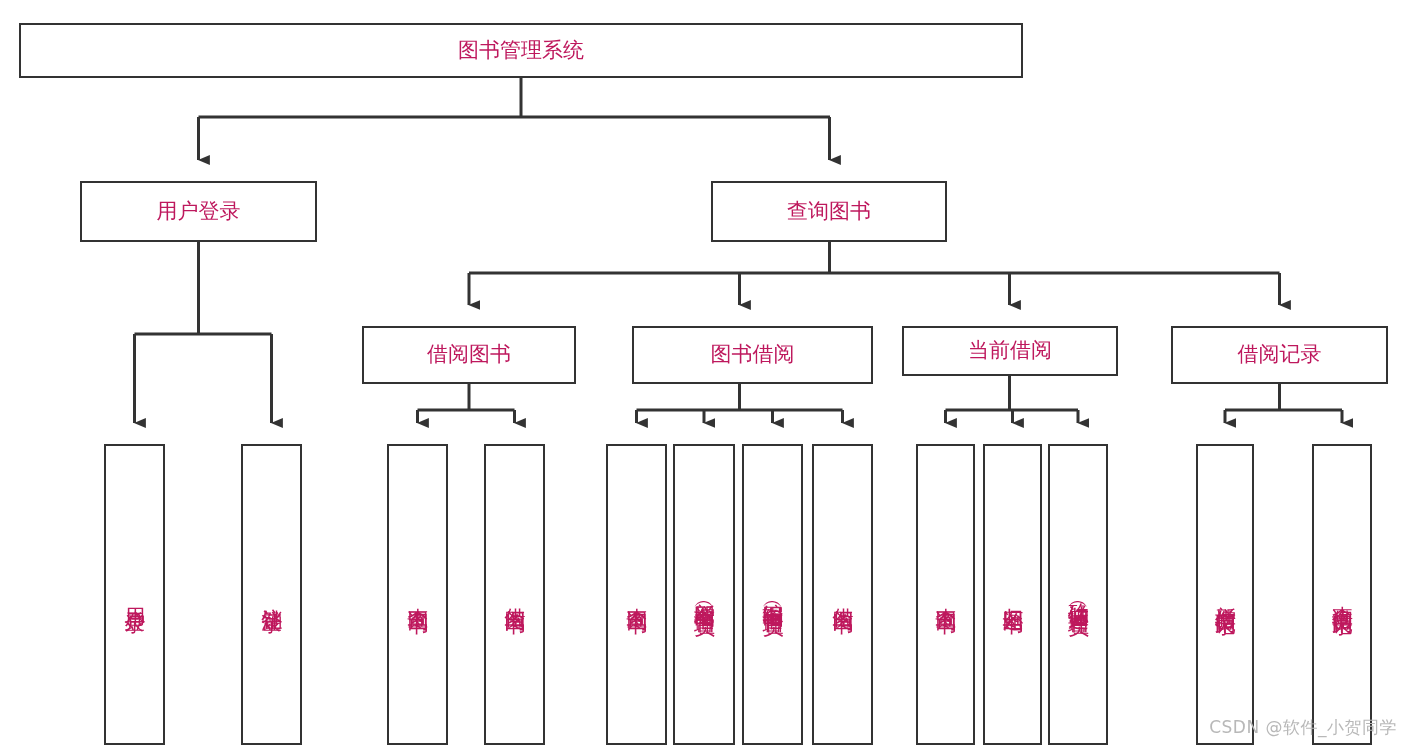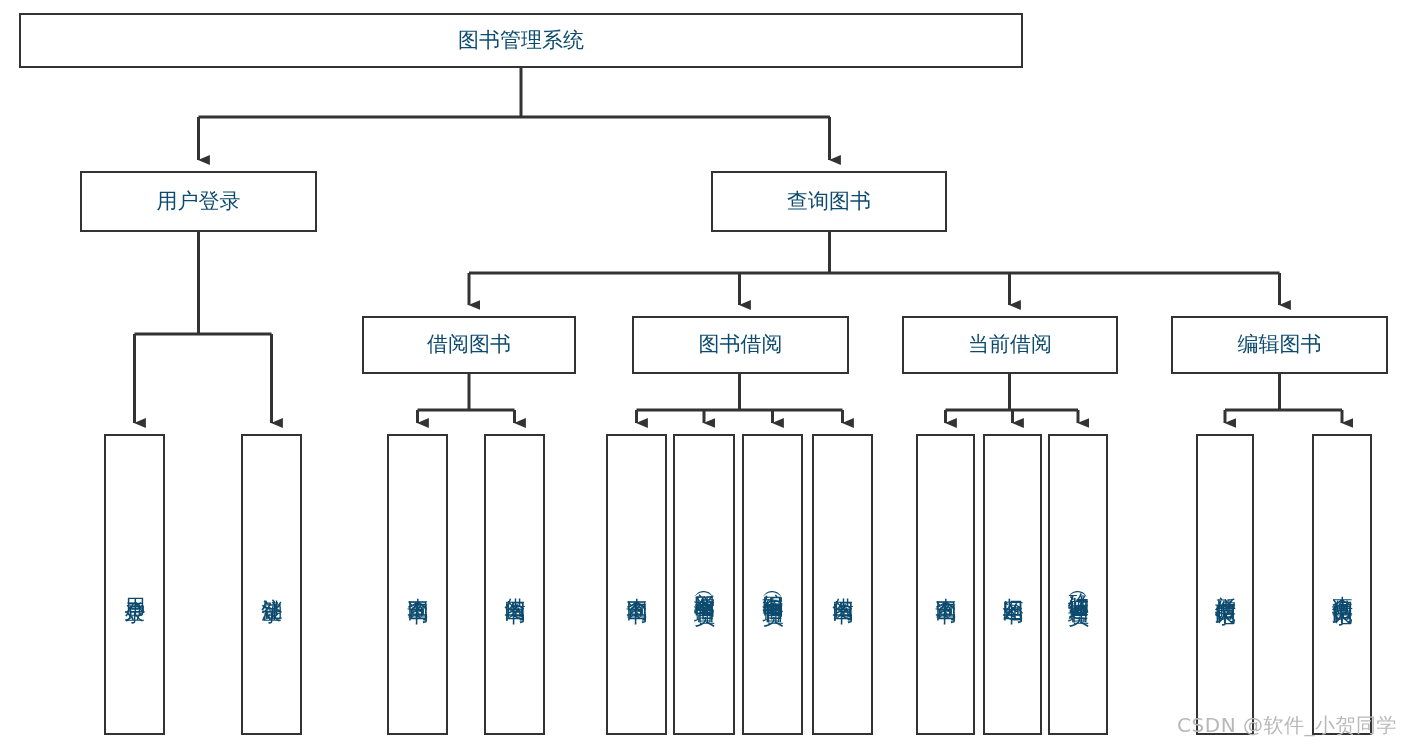--- a/index.html
+++ b/index.html
@@ -24,21 +24,22 @@
     pointer-events: none;
   }
   .node {
     position: absolute;
     box-sizing: border-box;
     background: #ffffff;
     border: 2px solid #333333;
     display: flex;
     align-items: center;
     justify-content: center;
-    color: #0c4a6e;
+    color: #be185d;
+    margin-top: 10px;
   }
   .node .lbl {
     display: block;
     text-align: center;
     line-height: 1.22;
     white-space: nowrap;
   }
   .node.horiz .lbl {
     font-size: 21px;
   }
@@ -50,21 +51,21 @@
     writing-mode: vertical-rl;
     text-orientation: upright;
     font-size: 21px;
     letter-spacing: 2px;
     line-height: 1;
   }
   #watermark {
     position: absolute;
     right: 8px;
     bottom: 8px;
-    font-size: 20px;
+    font-size: 17px;
     color: #b8b8b8;
     letter-spacing: 0.5px;
     white-space: nowrap;
   }
 </style>
 </head>
 <body>
 
 <div id="canvas">
 
@@ -126,28 +127,28 @@
   <div class="node horiz" style="left: 80px; top: 171px; width: 237px; height: 61px;">
     <span class="lbl">用户登录</span>
   </div>
   <div class="node horiz" style="left: 711px; top: 171px; width: 236px; height: 61px;">
     <span class="lbl">查询图书</span>
   </div>
 
   <div class="node horiz" style="left: 362px; top: 316px; width: 214px; height: 58px;">
     <span class="lbl">借阅图书</span>
   </div>
-  <div class="node horiz" style="left: 632px; top: 316px; width: 217px; height: 58px;">
+  <div class="node horiz" style="left: 632px; top: 316px; width: 241px; height: 58px;">
     <span class="lbl">图书借阅</span>
   </div>
-  <div class="node horiz" style="left: 902px; top: 316px; width: 216px; height: 58px;">
+  <div class="node horiz" style="left: 902px; top: 316px; width: 216px; height: 50px;">
     <span class="lbl">当前借阅</span>
   </div>
   <div class="node horiz" style="left: 1171px; top: 316px; width: 217px; height: 58px;">
-    <span class="lbl">编辑图书</span>
+    <span class="lbl">借阅记录</span>
   </div>
 
   <div class="node vert" style="left: 104px; top: 434px; width: 61px; height: 301px;">
     <span class="lbl">用户登录</span>
   </div>
   <div class="node vert" style="left: 241px; top: 434px; width: 61px; height: 301px;">
     <span class="lbl">注销登录</span>
   </div>
 
   <div class="node vert" style="left: 387px; top: 434px; width: 61px; height: 301px;">

